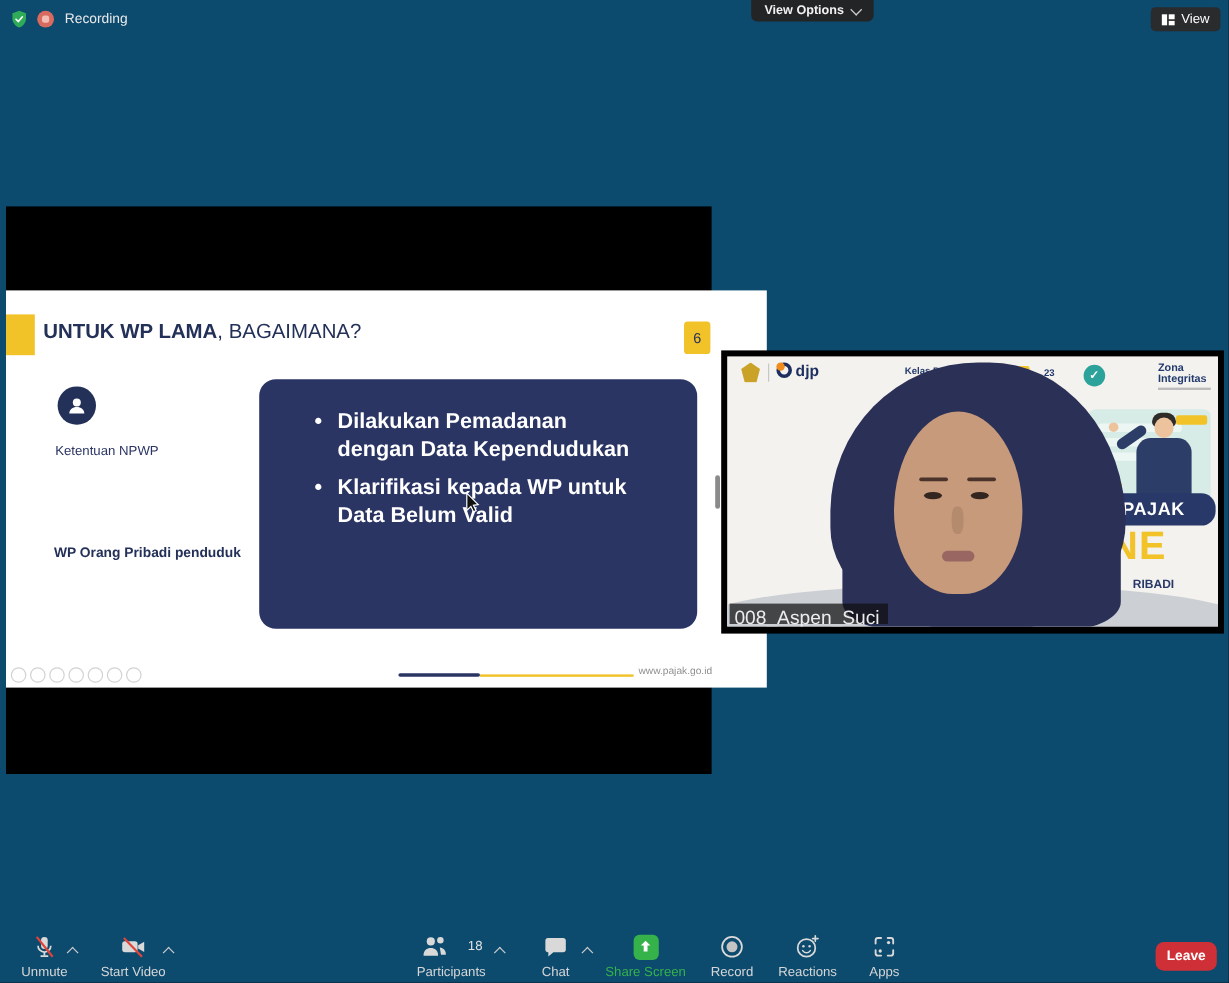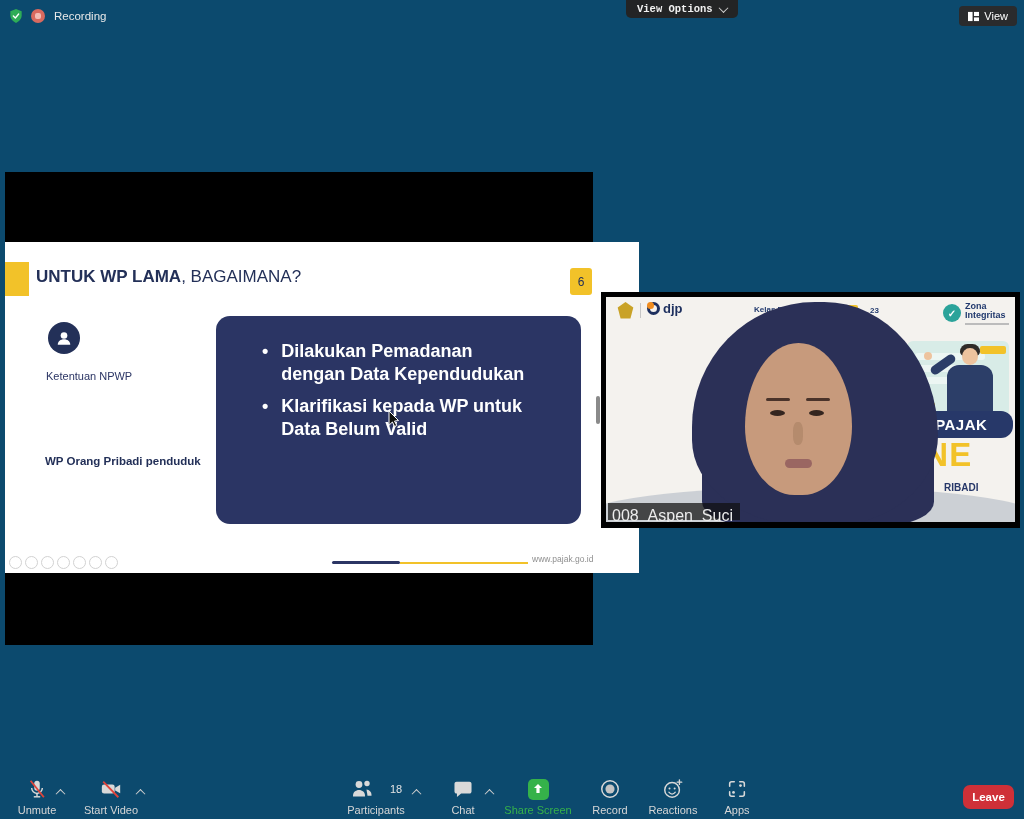--- a/index.html
+++ b/index.html
@@ -9,21 +9,21 @@
   
   .topbar-left{position:absolute;left:8px;top:8px;display:flex;align-items:center;gap:7px;}
   .rec-label{color:#e9e9e9;font-size:11.5px;margin-left:2px;}
   .rec-dot{width:14px;height:14px;border-radius:50%;background:#d96a5f;position:relative;}
   .rec-dot::after{content:"";position:absolute;left:4px;top:4px;width:6px;height:6px;border-radius:2px;background:#f3bcb4;}
   .banner{position:absolute;left:407px;top:0;height:18px;padding:0 14px;background:#23b34a;
           border-radius:0 0 5px 5px;display:flex;align-items:center;color:#fff;
           font-size:10px;font-weight:bold;white-space:nowrap;}
   .view-options{position:absolute;left:626px;top:0;height:18px;padding:0 11px;background:#232425;
           border-radius:0 0 5px 5px;display:flex;align-items:center;gap:7px;color:#f2f2f2;
-          font-size:10.5px;font-weight:bold;cursor:default;font-family:Liberation Mono, monospace;}
+          font-size:10.5px;font-weight:bold;cursor:default;}
   .view-btn{position:absolute;right:7px;top:6px;height:20px;padding:0 9px;background:#2a2b2d;
           border-radius:4px;display:flex;align-items:center;gap:5px;color:#fff;font-size:11px;}
   .chev{display:inline-block;width:6px;height:6px;border-left:1.6px solid #cfcfcf;border-top:1.6px solid #cfcfcf;}
   .chev.up{transform:rotate(45deg) translate(1px,1px);}
   .chev.down{transform:rotate(225deg) translate(1px,1px);}
 
   
   .share{position:absolute;left:5px;top:172px;width:588px;height:473px;background:#000;}
   .slide{position:absolute;left:0;top:70px;width:588px;height:331px;background:#fff;color:#2b3564;padding-left:46px;}
   .slide-tab{position:absolute;left:0;top:20px;width:24px;height:34px;background:#f2c229;}
@@ -62,21 +62,21 @@
   .djp-mark{width:13px;height:13px;border-radius:50%;border:3px solid #1d2f5e;box-sizing:border-box;position:relative;}
   .djp-mark::before{content:"";position:absolute;left:-3px;top:-3px;width:7px;height:7px;border-radius:50%;background:#f08c1e;}
   .djp-text{font-size:13px;font-weight:bold;color:#1d2f5e;}
   .v-event{position:absolute;left:148px;top:8px;display:flex;align-items:center;gap:3px;
           font-size:8px;font-weight:bold;color:#223a6e;white-space:nowrap;}
   .v-event .chip{background:#f2c229;padding:0 3px;border-radius:2px;}
   .v-year{position:absolute;left:264px;top:9px;font-size:8px;font-weight:bold;color:#223a6e;}
   .v-zona{position:absolute;right:6px;top:5px;display:flex;align-items:center;gap:4px;}
   .zona-circ{width:18px;height:18px;border-radius:50%;background:#2ba39a;display:flex;align-items:center;justify-content:center;
           color:#fff;font-size:10px;font-weight:bold;}
-  .zona-text{font-size:9px;font-weight:bold;color:#223a6e;line-height:1.05;}
+  .zona-text{font-size:9px;font-weight:bold;color:#223a6e;line-height:1.05;margin-left:40px;}
   .zona-text .tag{display:block;width:44px;height:2px;background:#bcbcbc;margin-top:2px;}
 
   .v-browser{position:absolute;right:6px;top:44px;width:102px;height:76px;background:#d8ece7;border-radius:6px;}
   .v-browser .bar{position:absolute;left:8px;height:7px;background:#ecf6f3;border-radius:3px;}
   .v-browser .chipy{position:absolute;right:3px;top:5px;width:26px;height:8px;background:#f2c229;border-radius:2px;}
   .v-coin{position:absolute;left:316px;top:102px;width:13px;height:13px;border-radius:50%;background:#f2c229;border:1px solid #d8a91f;box-sizing:border-box;}
   .v-man{position:absolute;right:12px;top:47px;width:66px;height:94px;}
   .v-man .hair{position:absolute;left:23px;top:0;width:20px;height:12px;border-radius:10px 10px 6px 6px;background:#2e2b28;}
   .v-man .head{position:absolute;left:25px;top:4px;width:16px;height:17px;border-radius:50%;background:#edc39e;}
   .v-man .body{position:absolute;left:10px;top:21px;width:46px;height:72px;border-radius:12px 12px 0 0;background:#2c3e68;}

